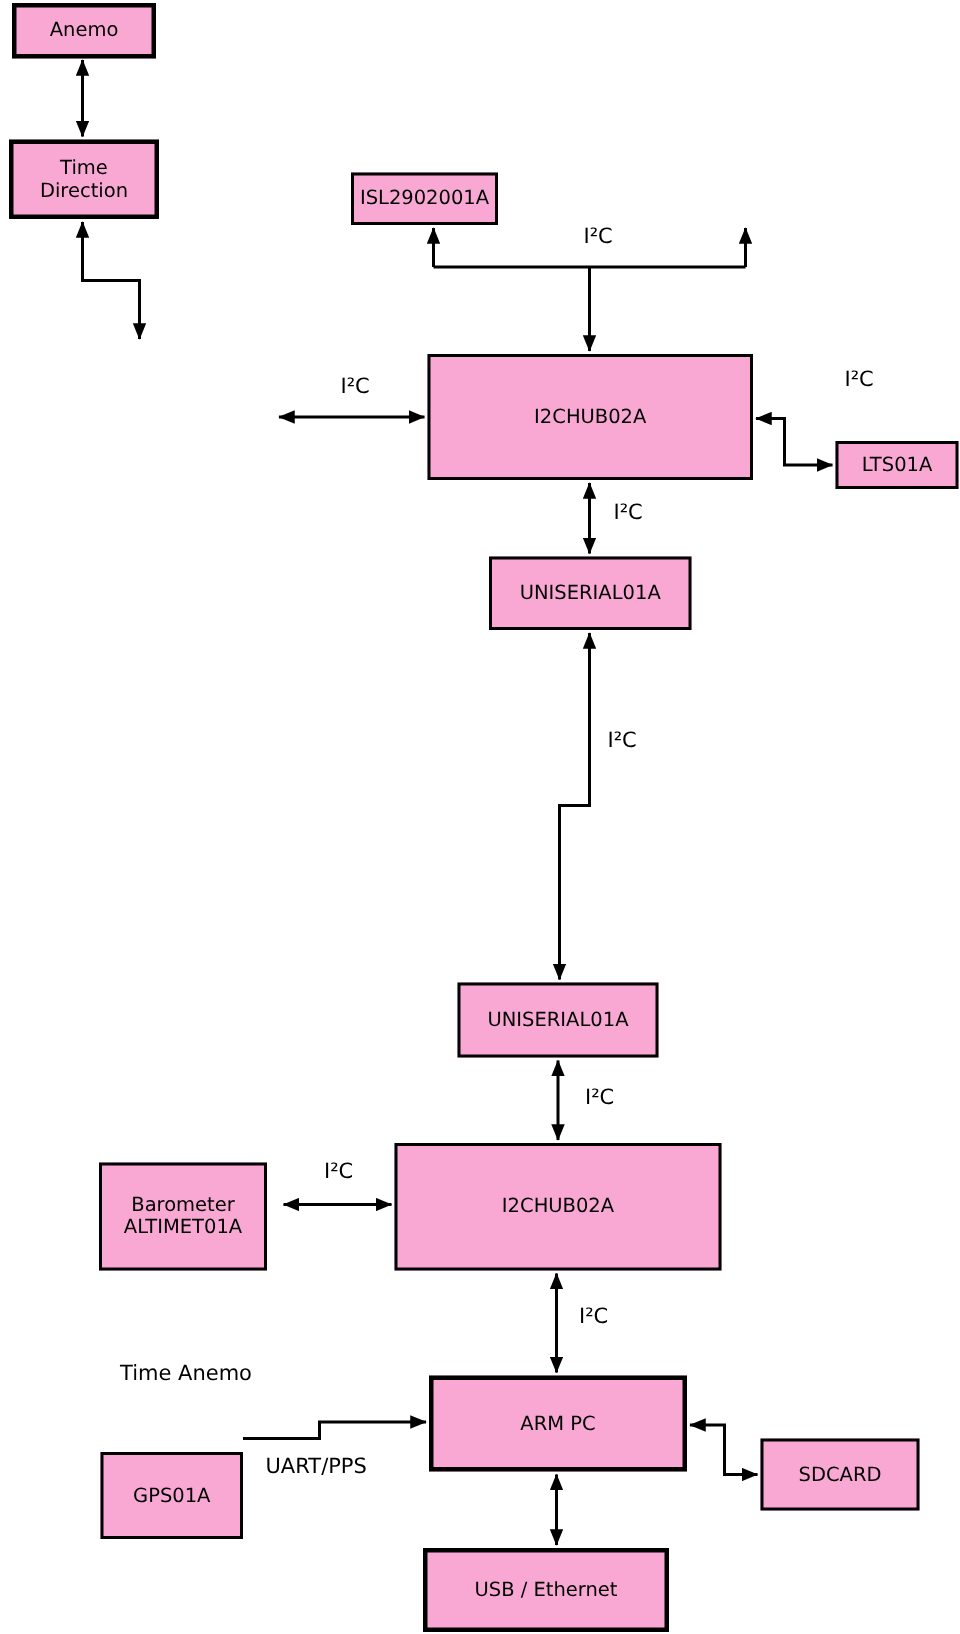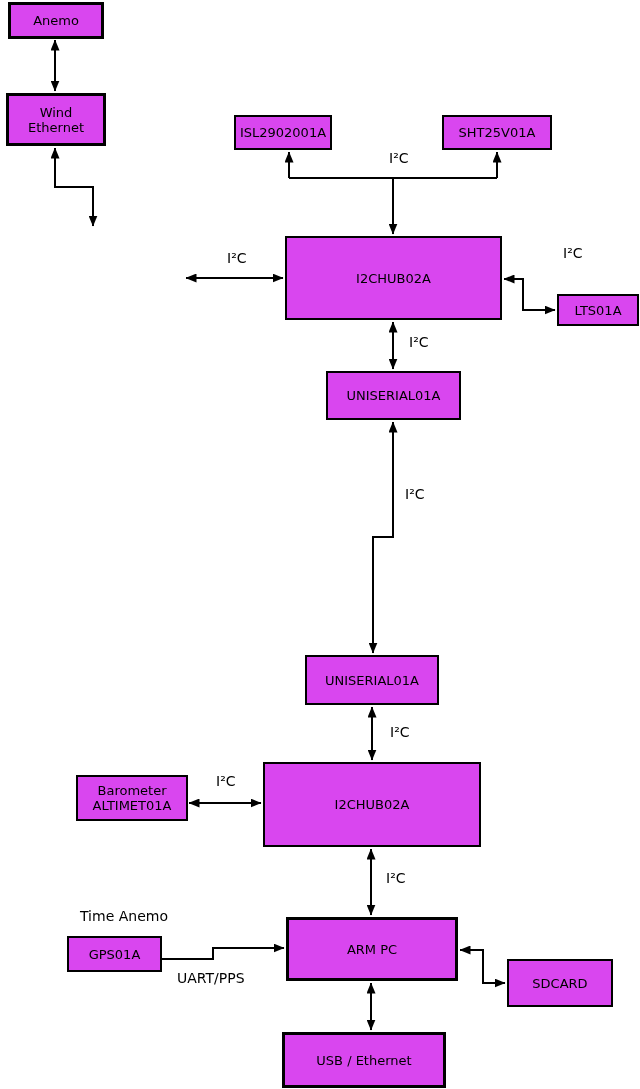--- a/index.html
+++ b/index.html
@@ -20,21 +20,21 @@
     position: absolute;
     left: 0;
     top: 0;
     width: 640px;
     height: 1089px;
   }
   .node {
     position: absolute;
     box-sizing: border-box;
     border: 2px solid #000000;
-    background: #d946ef;
+    background: #f9a8d4;
     display: flex;
     flex-direction: column;
     align-items: center;
     justify-content: center;
     text-align: center;
     font-size: 13px;
     line-height: 15px;
     white-space: nowrap;
   }
   .node.thick {
@@ -76,32 +76,29 @@
       <path d="M460,950 L483,950 L483,983 L505,983" marker-start="url(#arr)" marker-end="url(#arr)"></path>
       <path d="M371,983 L371,1030" marker-start="url(#arr)" marker-end="url(#arr)"></path>
     </g>
   </svg>
 
   <div class="node thick" style="left:8px;top:2px;width:96px;height:37px">
     <span>Anemo</span>
   </div>
 
   <div class="node thick" style="left:6px;top:93px;width:100px;height:53px">
-    <span>Wind</span>
-    <span>Ethernet</span>
+    <span>Time</span>
+    <span>Direction</span>
   </div>
 
 
   <div class="node" style="left:234px;top:115px;width:98px;height:35px">
     <span>ISL2902001A</span>
   </div>
 
-  <div class="node" style="left:442px;top:115px;width:110px;height:35px">
-    <span>SHT25V01A</span>
-  </div>
 
   <div class="node" style="left:285px;top:236px;width:217px;height:84px">
     <span>I2CHUB02A</span>
   </div>
 
   <div class="node" style="left:557px;top:294px;width:82px;height:32px">
     <span>LTS01A</span>
   </div>
 
   <div class="node" style="left:326px;top:371px;width:135px;height:49px">
@@ -109,26 +106,26 @@
   </div>
 
   <div class="node" style="left:305px;top:655px;width:134px;height:50px">
     <span>UNISERIAL01A</span>
   </div>
 
   <div class="node" style="left:263px;top:762px;width:218px;height:85px">
     <span>I2CHUB02A</span>
   </div>
 
-  <div class="node" style="left:76px;top:775px;width:112px;height:46px">
+  <div class="node" style="left:66px;top:775px;width:112px;height:72px">
     <span>Barometer</span>
     <span>ALTIMET01A</span>
   </div>
 
-  <div class="node" style="left:67px;top:936px;width:95px;height:36px">
+  <div class="node" style="left:67px;top:968px;width:95px;height:58px">
     <span>GPS01A</span>
   </div>
 
   <div class="node" style="left:507px;top:959px;width:106px;height:48px">
     <span>SDCARD</span>
   </div>
 
   <div class="node thick" style="left:286px;top:917px;width:172px;height:64px">
     <span>ARM PC</span>
   </div>

